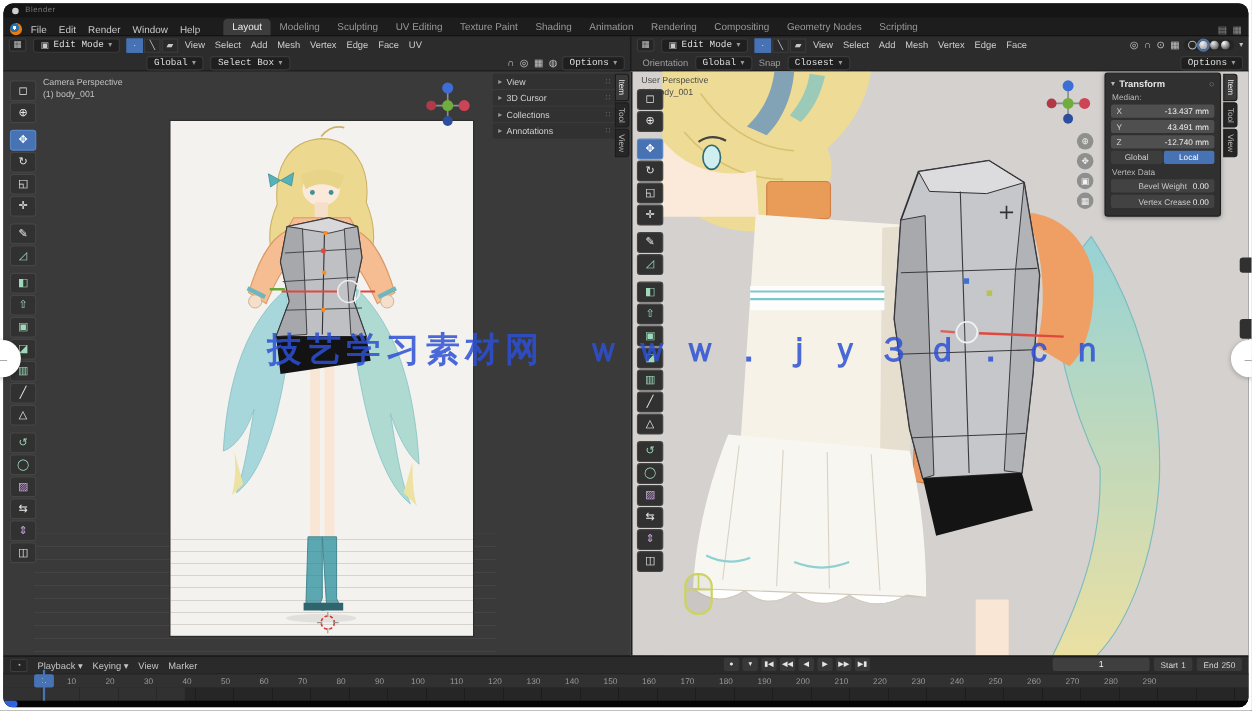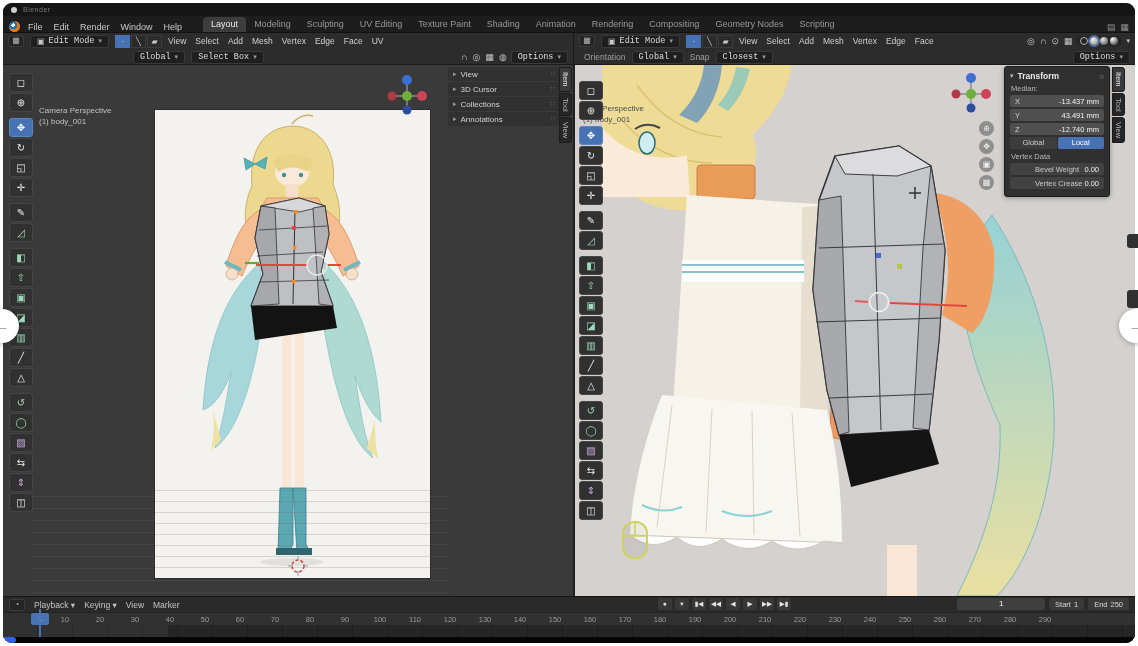--- a/index.html
+++ b/index.html
@@ -59,21 +59,21 @@
   #vp-left { position:absolute; left:0; top:0; width:570px; height:531px; background:#3a3a3a; overflow:hidden; }
   #vp-right { position:absolute; left:570px; top:0; width:562px; height:531px; background:#d4d1ce;
               overflow:hidden; border-left:2px solid #202020; }
 
   .toolbar { position:absolute; display:flex; flex-direction:column; gap:1px; z-index:6; }
   .tool { width:24px; height:19px; background:#313131; border:1px solid #454545; border-radius:3px;
           font-size:10px; text-align:center; line-height:17px; color:#e0e0e0; }
   .tool.active { background:#4772b3; border-color:#5a85c4; color:#fff; }
   .tool.gap { margin-top:5px; }
 
-  .vp-overlay-text { position:absolute; z-index:5; font-size:8px; line-height:11px;margin-top:36px; }
+  .vp-overlay-text { position:absolute; z-index:5; font-size:8px; line-height:11px; }
   .vp-overlay-text .l1 { display:block; }
   .vp-overlay-text .l2 { display:block; }
 
   
   #ref-image { position:absolute; left:152px; top:45px; width:275px; height:468px; background:#f4f2ee;
                box-shadow:0 0 0 1px #2e2e2e; z-index:2; }
   #ref-lines { position:absolute; left:0; top:370px; width:275px; height:98px;
       background:repeating-linear-gradient(to bottom, transparent 0 10px, rgba(110,105,90,.22) 10px 11px); }
   #dark-grid { position:absolute; left:28px; top:420px; width:420px; height:108px; z-index:1;
       background:repeating-linear-gradient(to bottom, transparent 0 11px, rgba(255,255,255,.05) 11px 12px); }
@@ -648,17 +648,21 @@
         <span id="tl-track-light"></span>
       </div>
       <div id="playhead-stem"></div>
     </div>
 
     <div id="videobar">
       <span id="video-progress"></span>
     </div>
   </div>
 
+  <div id="watermark">
+    <span class="wm-site">技艺学习素材网</span>
+    <span class="wm-url">ｗｗｗ．ｊｙ３ｄ．ｃｎ</span>
+  </div>
   <div class="side-nav" id="side-prev">←</div>
   <div class="side-nav" id="side-next">→</div>
   <div class="edge-tab" style="left:1127px; top:234px; height:14px;"></div>
   <div class="edge-tab" style="left:1127px; top:290px; height:18px;"></div>
 </div>
 
 </body></html>

